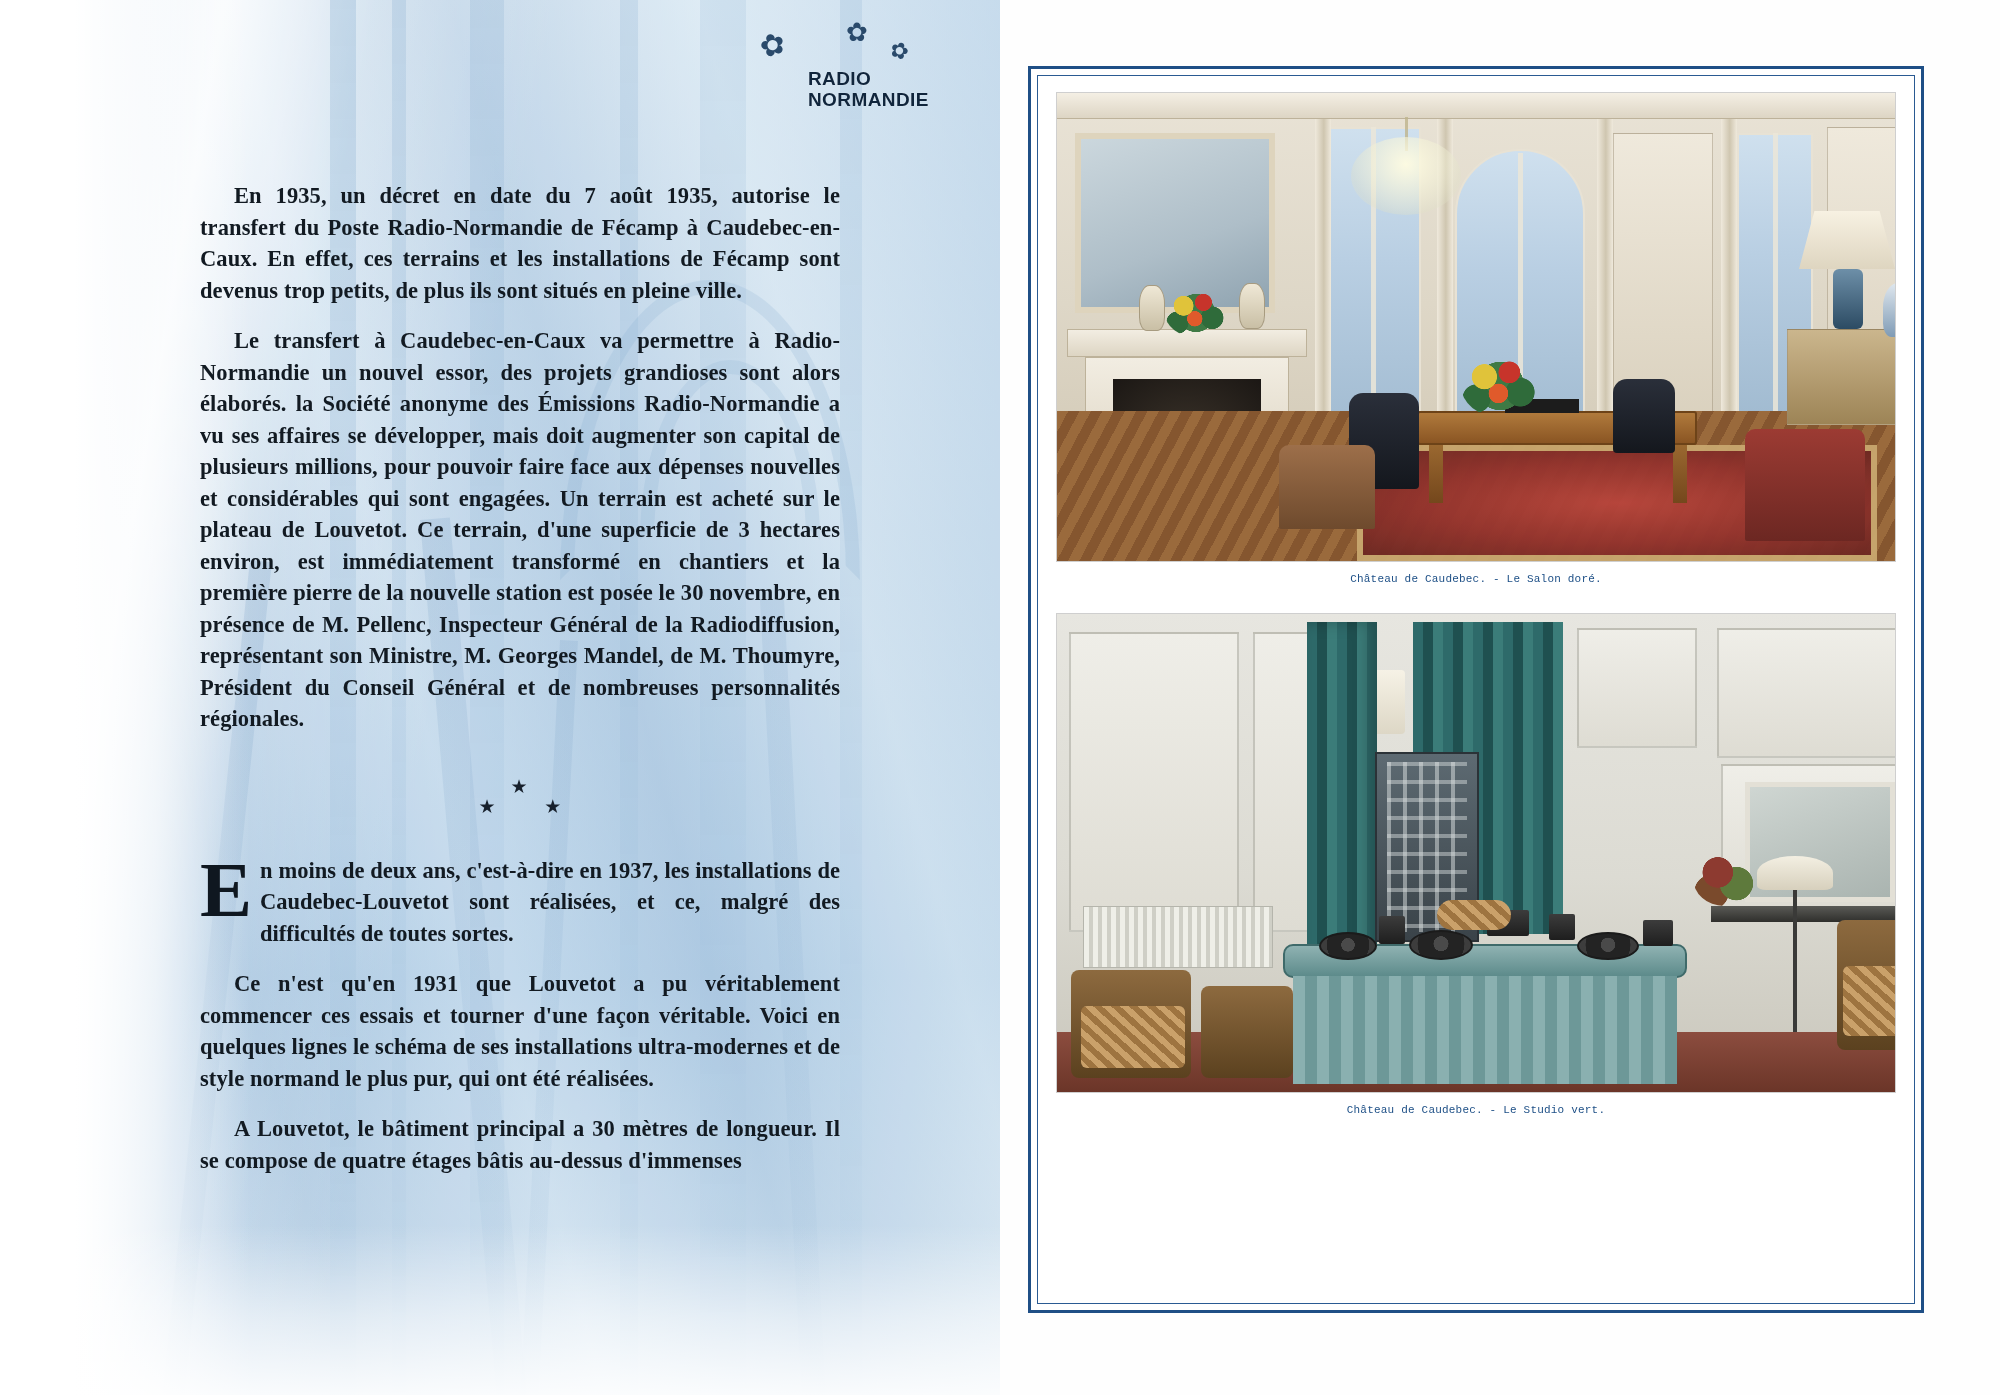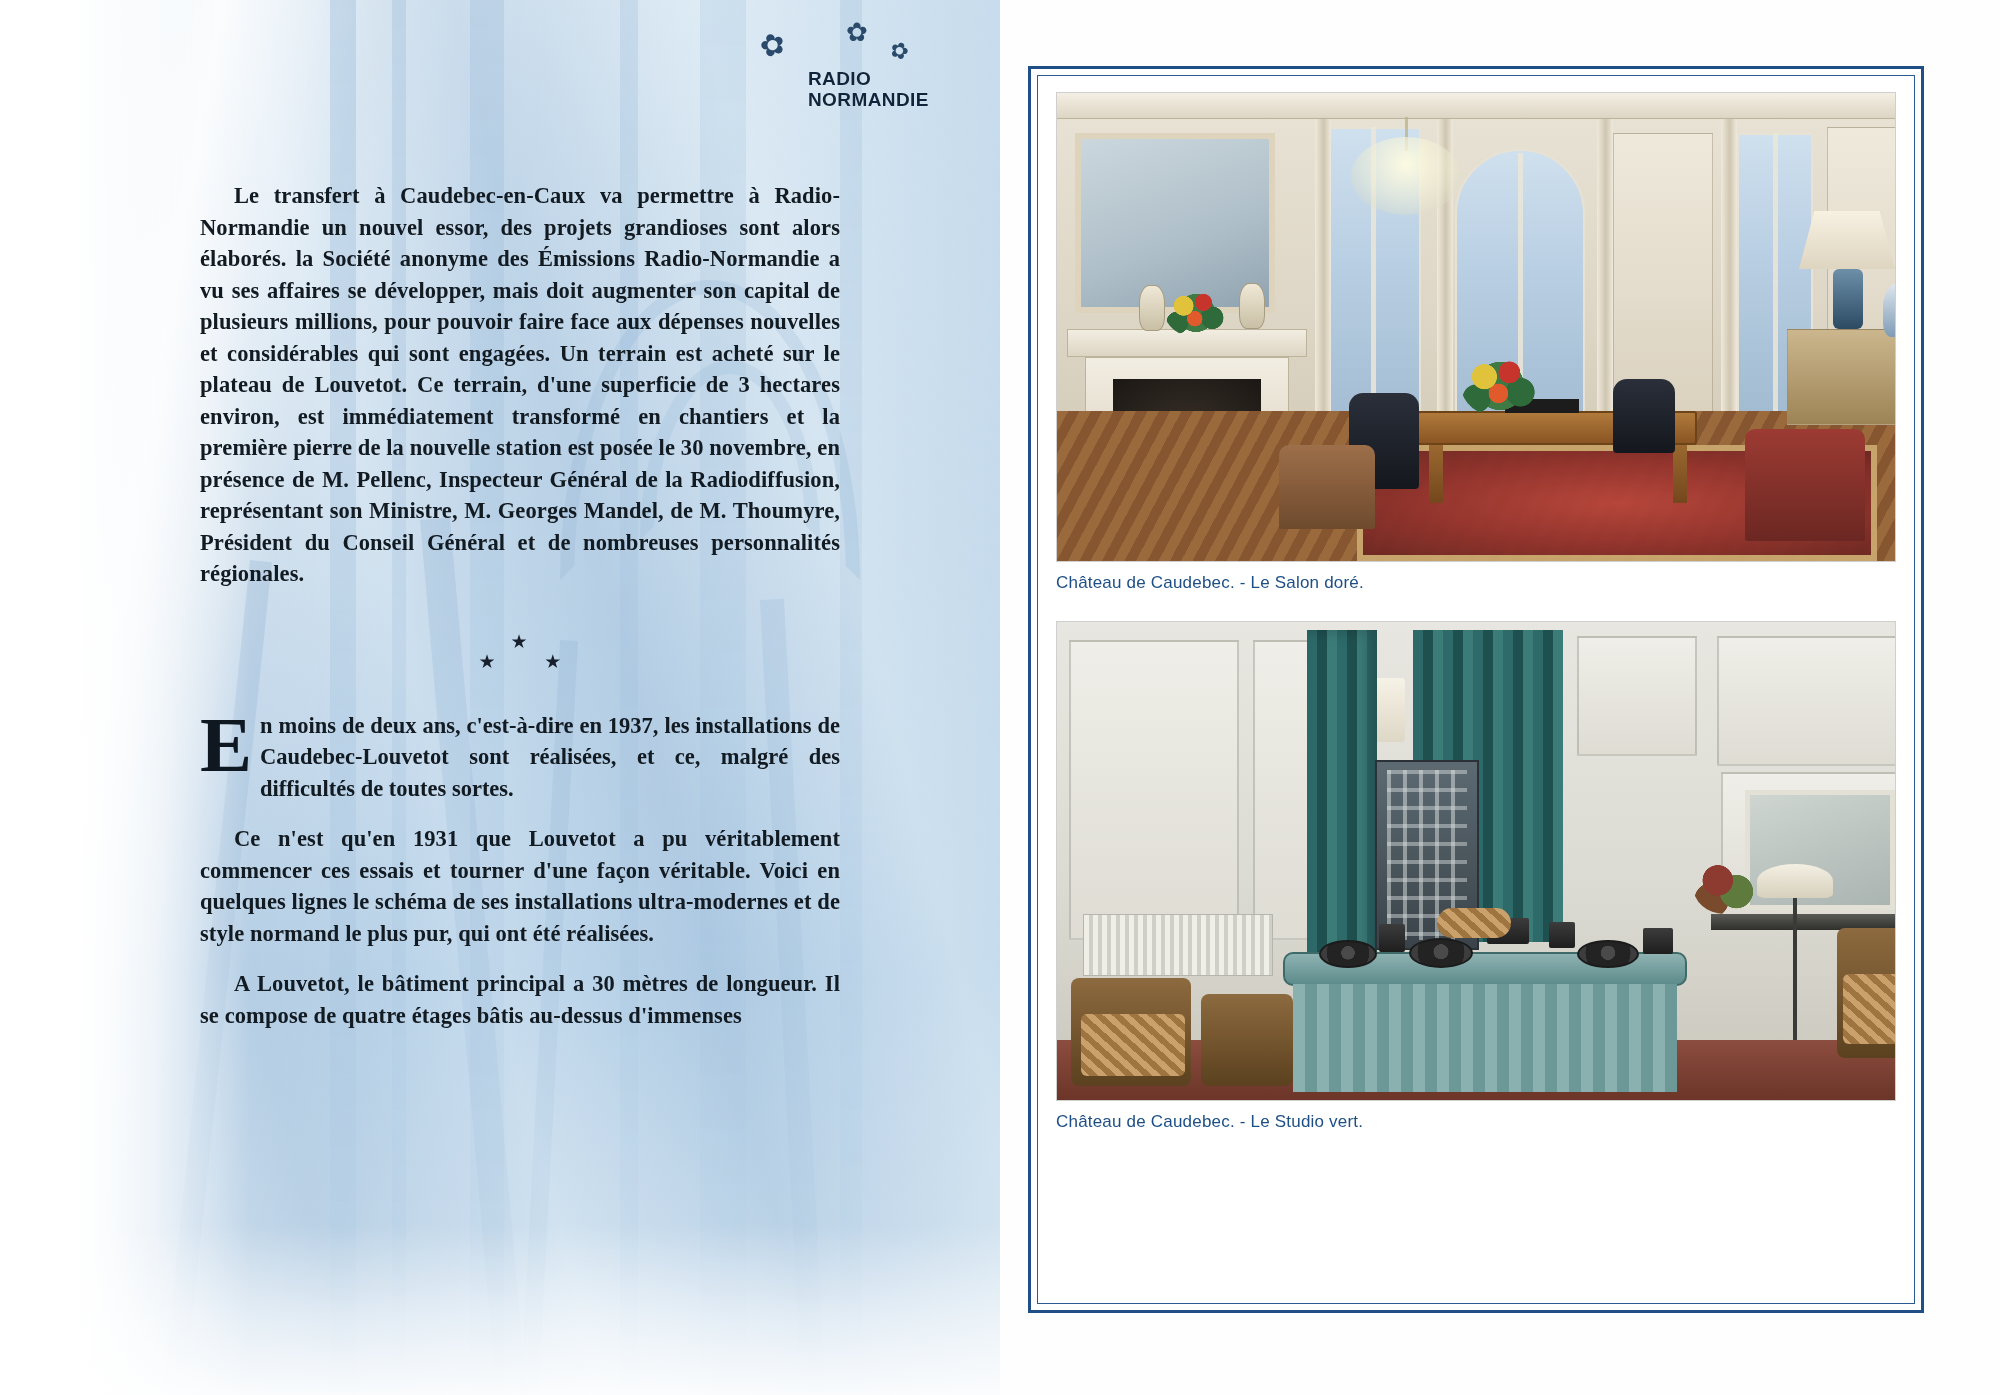--- a/index.html
+++ b/index.html
@@ -155,23 +155,24 @@
     width: 100%; height: 100%;
     border: 1px solid #2a5a92;
     padding: 16px 18px;
     display: flex;
     flex-direction: column;
     justify-content: flex-start;
   }
   .photo-block { width: 100%; }
   .photo-block.second { margin-top: 22px; }
   .caption {
-    font-family: Liberation Sans, sans-serif;
-    font-size: 17px;
+    font-family: Liberation Mono, monospace;
+    font-size: 11px;
     color: #1d4f86;
+    text-align: center;
     padding: 11px 0 6px 0;
     letter-spacing: 0.2px;
   }
 
   .photo {
     position: relative;
     width: 100%;
     overflow: hidden;
     border: 1px solid #cfcfcf;
   }
@@ -434,20 +435,21 @@
       <span class="logo-leaf" style="left:0px; top:8px; transform: rotate(-18deg);">✿</span>
       <span class="logo-leaf" style="left:86px; top:-2px; font-size:26px;">✿</span>
       <span class="logo-leaf" style="left:130px; top:18px; font-size:22px; transform: rotate(20deg);">✿</span>
       <div class="logo-text">
         <div>RADIO</div>
         <div>NORMANDIE</div>
       </div>
     </div>
 
     <div class="text-col">
+      <p class="para">En 1935, un décret en date du 7 août 1935, autorise le transfert du Poste Radio-Normandie de Fécamp à Caudebec-en-Caux. En effet, ces terrains et les installations de Fécamp sont devenus trop petits, de plus ils sont situés en pleine ville.</p>
       <p class="para">Le transfert à Caudebec-en-Caux va permettre à Radio-Normandie un nouvel essor, des projets grandioses sont alors élaborés. la Société anonyme des Émissions Radio-Normandie a vu ses affaires se développer, mais doit augmenter son capital de plusieurs millions, pour pouvoir faire face aux dépenses nouvelles et considérables qui sont engagées. Un terrain est acheté sur le plateau de Louvetot. Ce terrain, d'une superficie de 3 hectares environ, est immédiatement transformé en chantiers et la première pierre de la nouvelle station est posée le 30 novembre, en présence de M. Pellenc, Inspecteur Général de la Radiodiffusion, représentant son Ministre, M. Georges Mandel, de M. Thoumyre, Président du Conseil Général et de nombreuses personnalités régionales.</p>
 
       <div class="stars">
         <div class="row1">★</div>
         <div class="row2">★ ★</div>
       </div>
 
       <p class="dropcap-para">
         <span class="dropcap">E</span>
         <span>n moins de deux ans, c'est-à-dire en 1937, les installations de Caudebec-Louvetot sont réalisées, et ce, malgré des difficultés de toutes sortes.</span>

